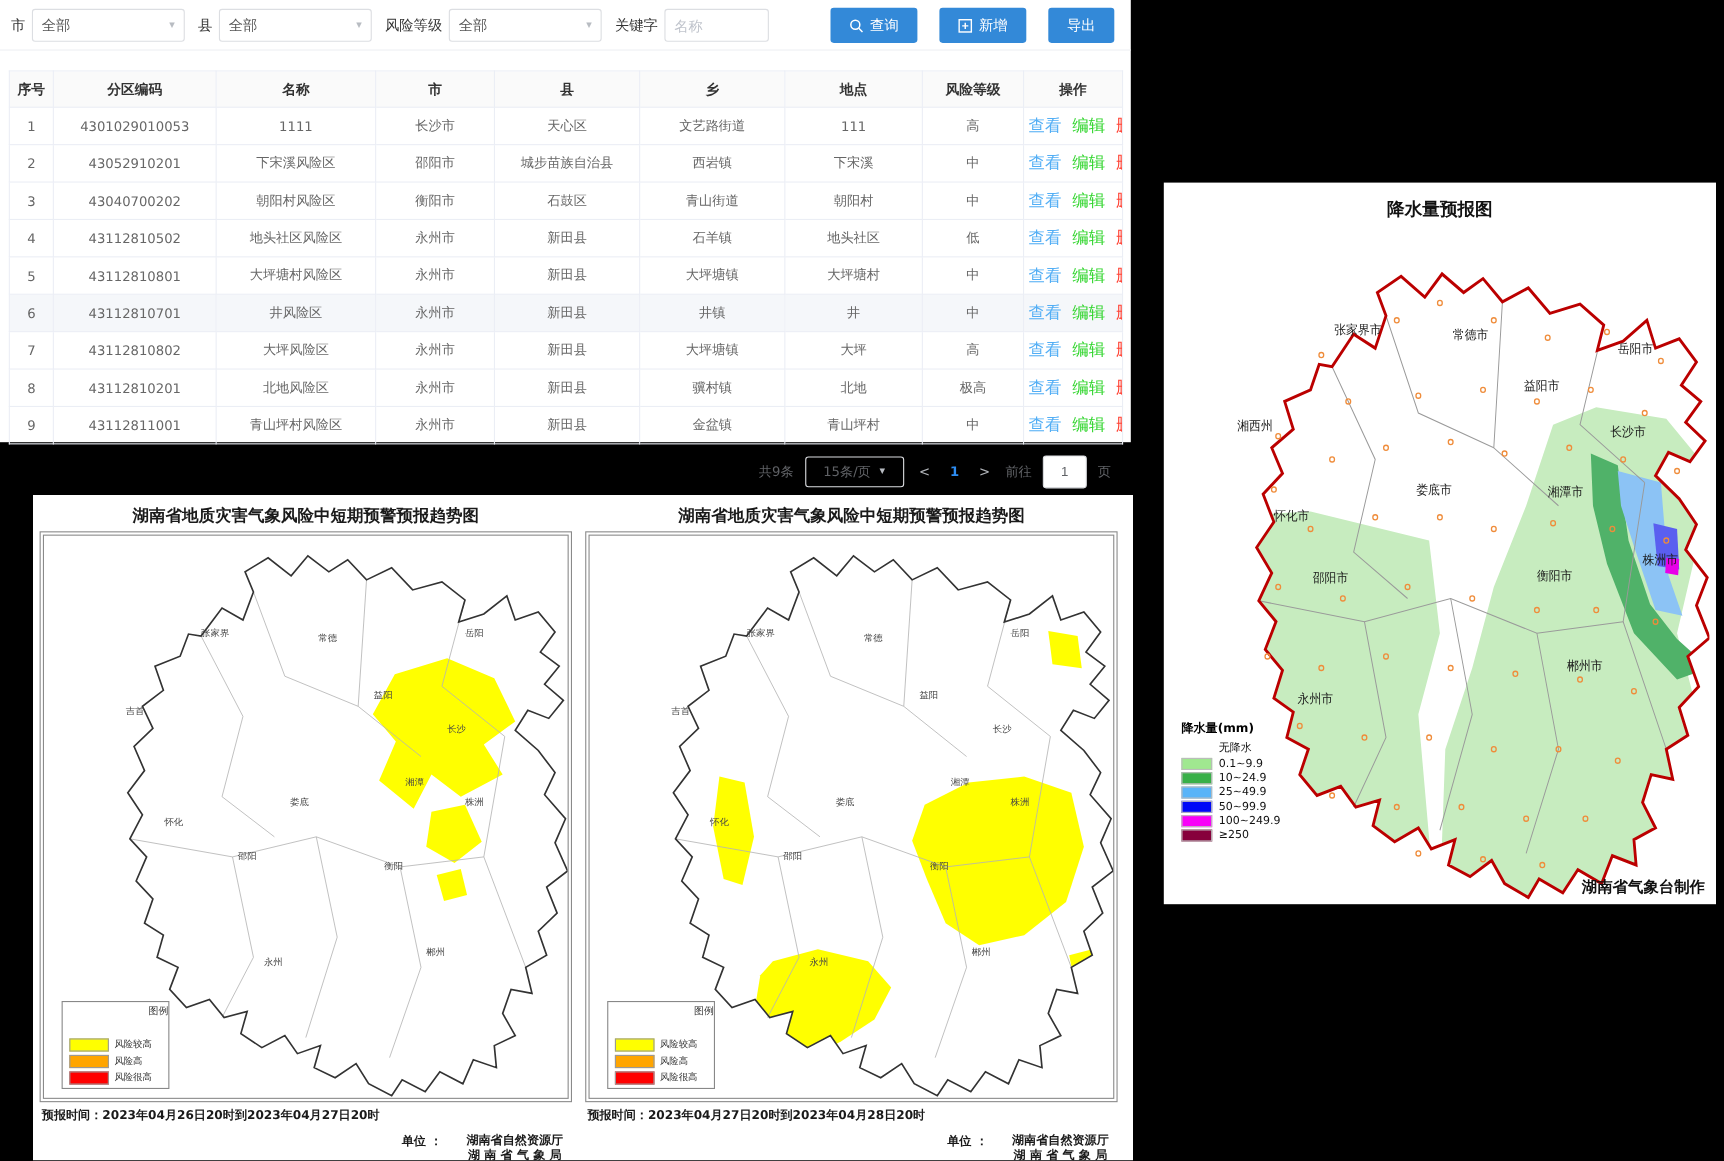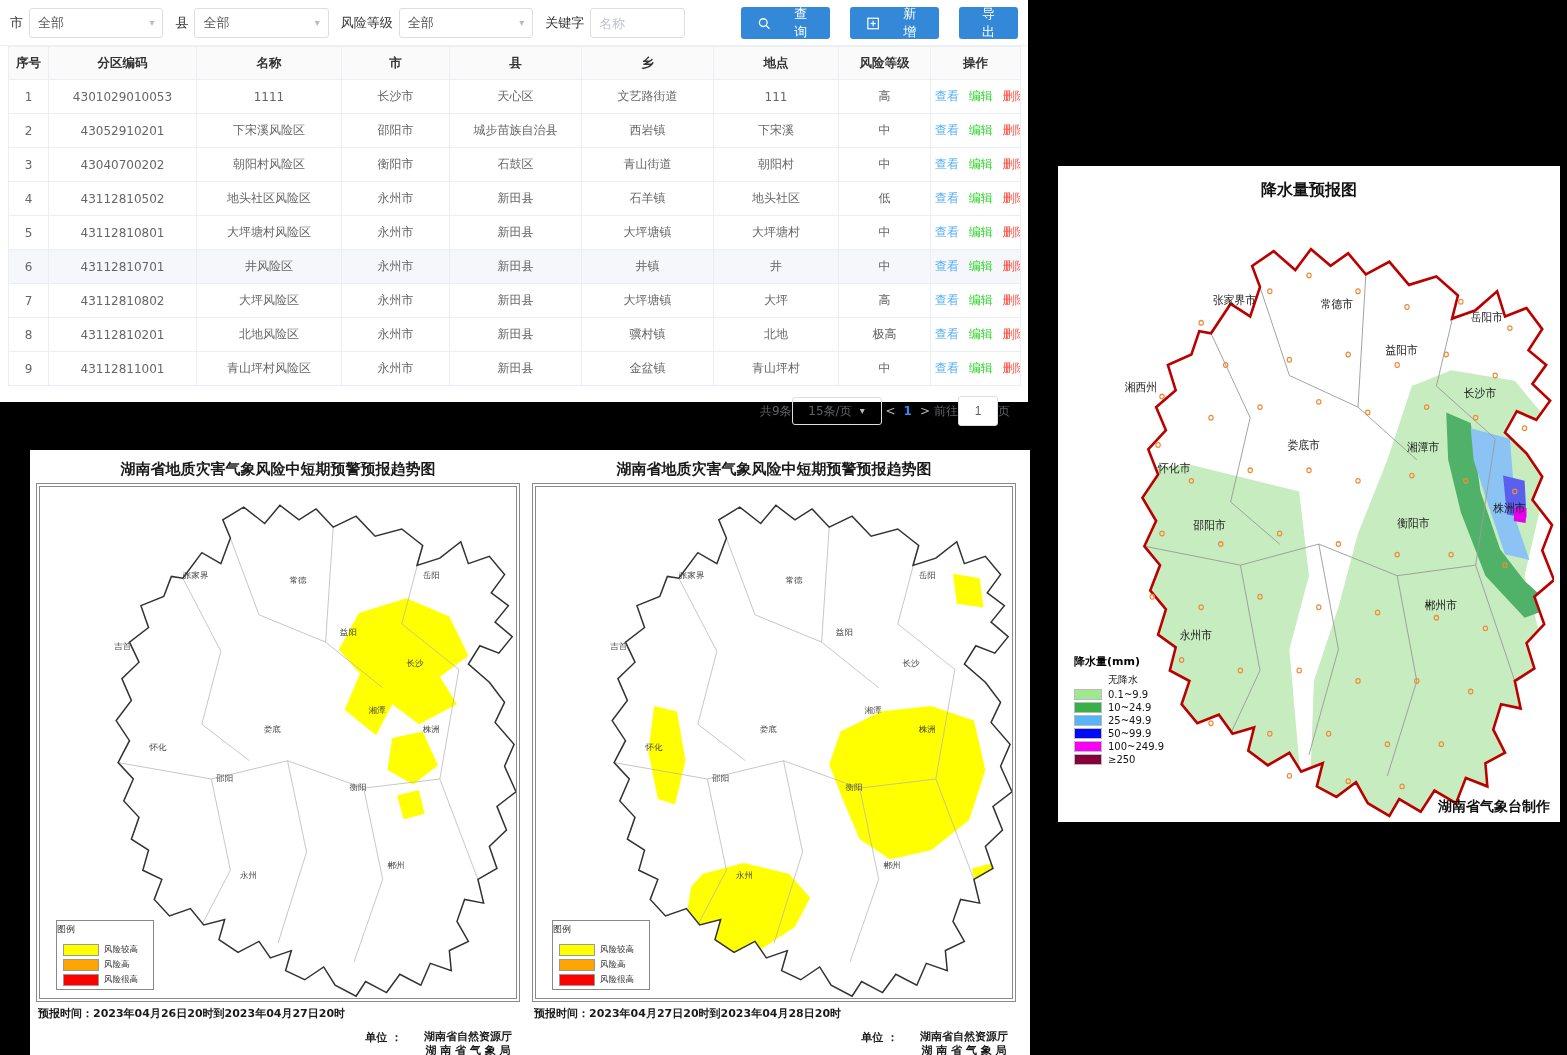--- a/index.html
+++ b/index.html
@@ -11,51 +11,51 @@
   .filter-bar{display:flex;align-items:center;padding:7px 10px 6px 10px;border-bottom:1px solid #eef0f3;}
   .f-label{font-size:13px;color:#333;margin-right:6px;white-space:nowrap;}
   .select{width:139px;height:30px;border:1px solid #dcdee2;border-radius:3px;display:flex;
           align-items:center;justify-content:space-between;padding:0 8px;font-size:13px;color:#555;
           background:#fff;margin-right:12px;box-sizing:border-box;cursor:pointer;}
   .chev{color:#b8bcc2;font-size:10px;line-height:1;}
   .text-input{width:95px;height:30px;border:1px solid #dcdee2;border-radius:3px;padding:0 8px;
           font-size:13px;color:#555;box-sizing:border-box;}
   .text-input::placeholder{color:#c0c4cc;}
   .btn{height:32px;padding:0 17px;border:none;border-radius:3px;color:#fff;font-size:13px;
-       display:flex;align-items:center;gap:18px;cursor:pointer;}
+       display:flex;align-items:center;gap:6px;cursor:pointer;}
   .btn svg{display:block;}
   #btn-search{margin-left:56px;}
   .btn + .btn{margin-left:20px;}
 
-  table{border-collapse:collapse;margin:0 8px 0 8px;width:1012px;table-layout:fixed;}
+  table{border-collapse:collapse;margin:18px 8px 0 8px;width:1012px;table-layout:fixed;}
   th,td{border:1px solid #ebeef5;text-align:center;overflow:hidden;white-space:nowrap;}
   th{height:30px;font-size:12.5px;color:#333;font-weight:bold;background:#fafafa;}
   td{height:31px;font-size:12px;color:#666;}
   tbody tr:nth-child(6){background:#f5f7fa;}
-  .ops a{font-size:12px;margin:0 3px;cursor:pointer;text-decoration:none;}
+  .ops a{font-size:15px;margin:0 3px;cursor:pointer;text-decoration:none;}
   .op-view{color:#52aef5;} .op-edit{color:#30d52c;} .op-del{color:#ff4436;}
 
-  .pagination{display:flex;justify-content:flex-end;align-items:center;
+  .pagination{display:flex;justify-content:flex-end;align-items:center;gap:10px;
               padding:10px 18px 0 0;font-size:12px;color:#606266;}
   .pg-size{width:88px;height:26px;border:1px solid #dcdee2;border-radius:3px;display:flex;
            align-items:center;justify-content:center;gap:8px;cursor:pointer;}
   .pg-arrow{color:#b0b3b8;cursor:pointer;padding:0 4px;}
   .pg-current{color:#2d8cf0;font-weight:bold;padding:0 4px;cursor:pointer;}
   .pg-goto-input{width:34px;height:26px;border:1px solid #dcdee2;border-radius:3px;
            text-align:center;font-size:12px;color:#606266;}
 
   
   #maps-panel{position:absolute;left:30px;top:450px;width:1000px;height:605px;background:#fff;display:flex;}
   .map-fig{width:484px;margin:8px 6px 0 6px;}
   .map-title{text-align:center;font-size:15px;font-weight:bold;color:#1a1a1a;padding:2px 0 4px 0;}
   .map-box{border:1px solid #8a8a8a;padding:2px;height:513px;background:#fff;}
   .map-box-inner{border:1px solid #8a8a8a;height:100%;box-sizing:border-box;position:relative;background:#fff;}
   .hunan-left{width:100%;height:100%;display:block;}
   .map-legend{position:absolute;left:16px;bottom:8px;width:96px;border:1px solid #888;background:#fff;padding:2px 0 3px 0;}
-  .lg-title{text-align:left;font-size:9px;color:#333;margin-bottom:8px;}
+  .lg-title{text-align:right;font-size:9px;color:#333;margin-bottom:18px;}
   .lg-row{display:flex;align-items:flex-end;gap:5px;margin:3px 6px 0 6px;}
   .lg-swatch{width:36px;height:12px;border:1px solid #999;box-sizing:border-box;}
   .lg-label{font-size:8.5px;color:#333;}
   .map-footer{display:flex;justify-content:space-between;align-items:flex-start;
               font-size:11px;font-weight:bold;color:#1a1a1a;padding:4px 2px 0 2px;}
   .unit-block{display:flex;gap:22px;padding-right:6px;margin-top:24px;}
   .unit-lines{text-align:center;line-height:1.25;}
 
   
   #precip-panel{position:absolute;left:1058px;top:166px;width:502px;height:656px;background:#fff;}

